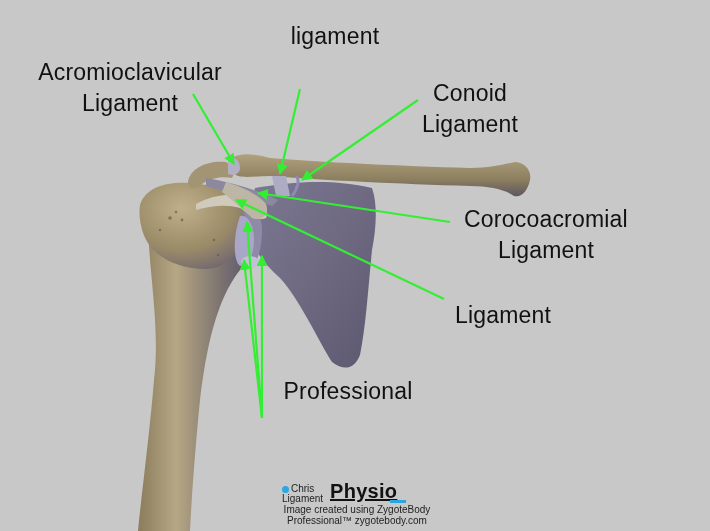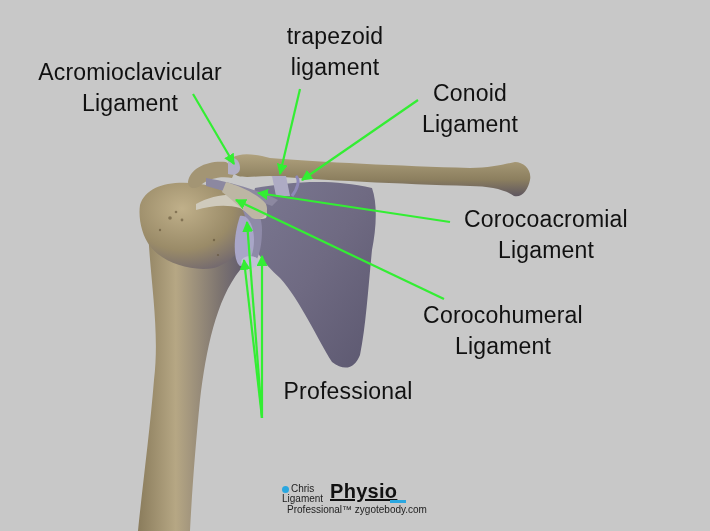--- a/index.html
+++ b/index.html
@@ -90,42 +90,41 @@
     <line x1="262" y1="418" x2="244" y2="260"></line>
     <line x1="262" y1="418" x2="262" y2="256"></line>
   </g>
 </svg>
 
 <div class="label" style="left:20px; top:57px; width:220px;">
   <span>Acromioclavicular</span>
   <span>Ligament</span>
 </div>
 <div class="label" style="left:270px; top:21px; width:130px;">
-  <span>trapezoid</span>
   <span>ligament</span>
 </div>
 <div class="label" style="left:412px; top:78px; width:116px;">
   <span>Conoid</span>
   <span>Ligament</span>
 </div>
 <div class="label" style="left:445px; top:204px; width:202px;">
   <span>Corocoacromial</span>
   <span>Ligament</span>
 </div>
 <div class="label" style="left:405px; top:300px; width:196px;">
-  <span>Corocohumeral</span>
   <span>Ligament</span>
 </div>
 <div class="label" style="left:262px; top:376px; width:172px;">
   <span>Professional</span>
 </div>
 
 <div class="credit">
   <div class="brand">
     <div class="chris">
       <span class="c-dot"></span><span>Chris</span><br>
       <span>Ligament</span>
     </div>
     <div class="physio">Physio</div>
     <div class="limited"></div>
   </div>
+  <div class="line">Image created using ZygoteBody</div>
   <div class="line">Professional™ zygotebody.com</div>
 </div>
 
 </body></html>

